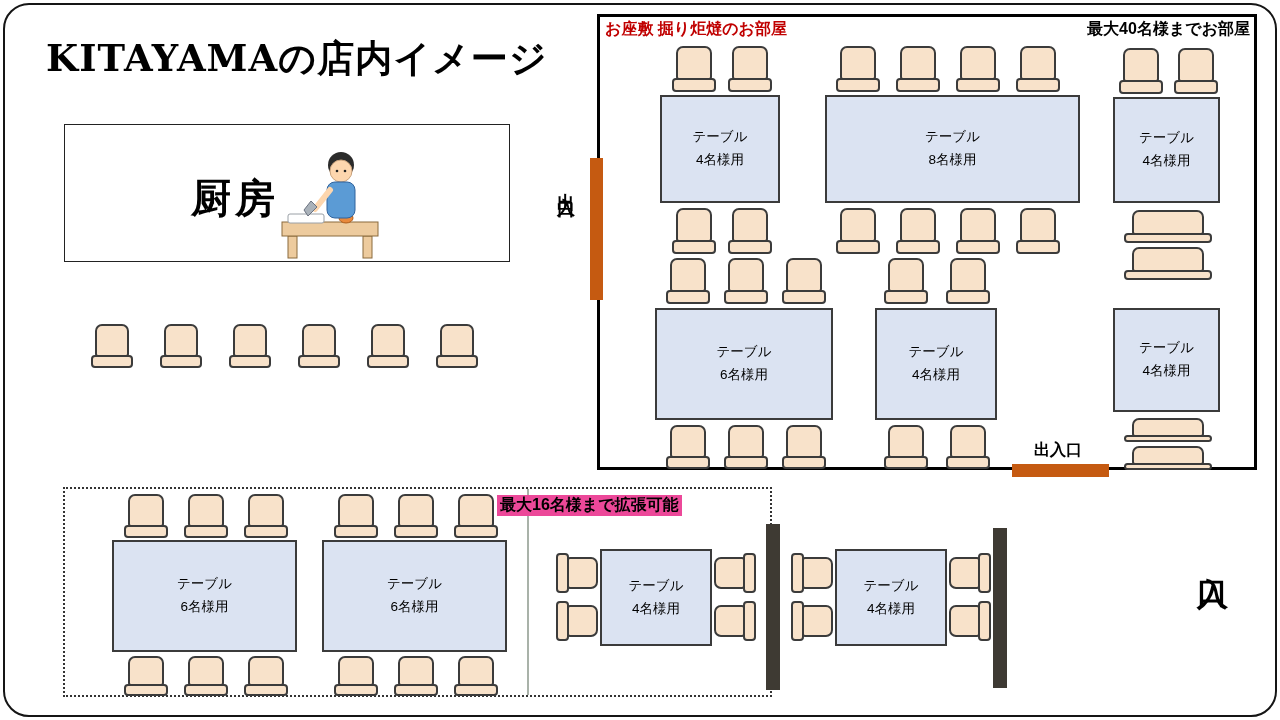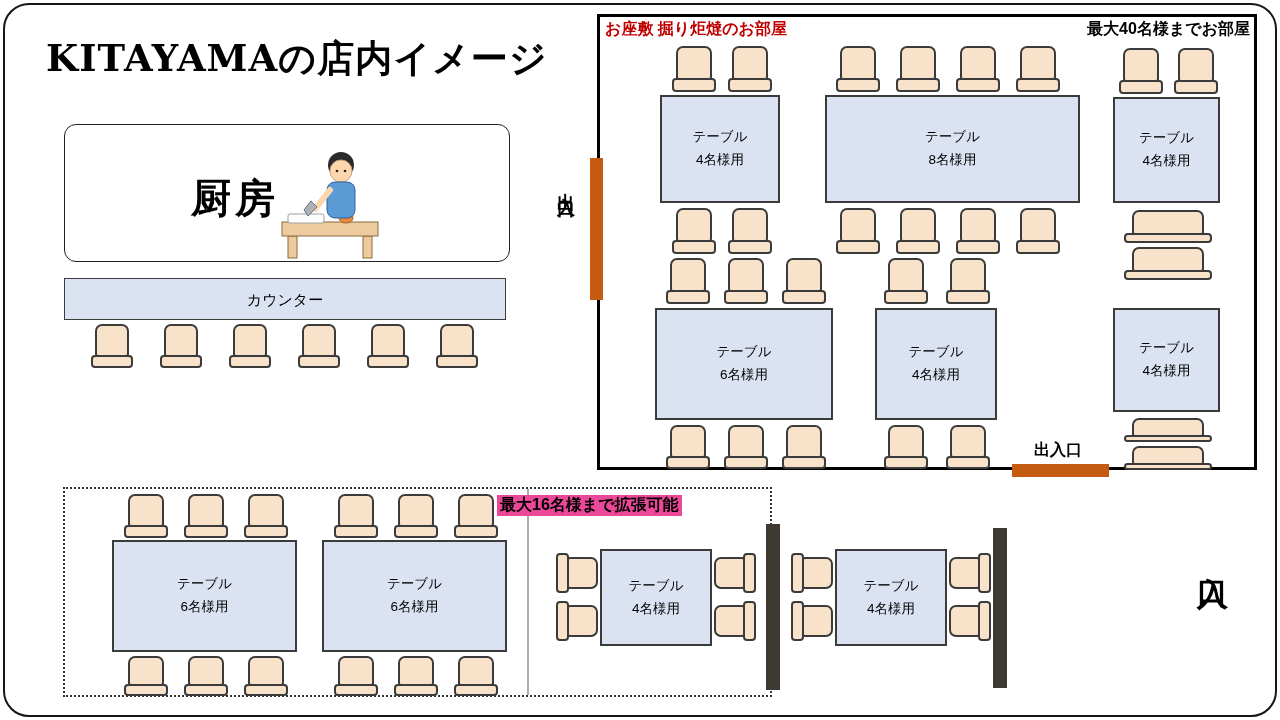--- a/index.html
+++ b/index.html
@@ -51,41 +51,38 @@
   .expand-label { background:#ec4899; padding:0 3px; z-index:3; }
 </style>
 </head>
 <body>
 
 <div class="slide">
   <div class="frame"></div>
 
   <div class="title">KITAYAMAの店内イメージ</div>
 
-  <div class="box" style="left:64px;top:124px;width:446px;height:138px;border-radius:12px;">
+  <div class="box" style="left:64px;top:124px;width:446px;height:138px;">
     <div class="kitchen-label">厨房</div>
   </div>
   <svg style="position:absolute;left:278px;top:146px;" width="105" height="114" viewBox="0 0 105 114">
     <rect x="10" y="90" width="9" height="22" fill="#edcb9e" stroke="#8a6a3c"></rect>
     <rect x="85" y="90" width="9" height="22" fill="#edcb9e" stroke="#8a6a3c"></rect>
     <rect x="4" y="76" width="96" height="14" fill="#edcb9e" stroke="#8a6a3c"></rect>
     <rect x="10" y="68" width="36" height="9" rx="2" fill="#ffffff" stroke="#9aa0a6"></rect>
     <ellipse cx="68" cy="72" rx="7" ry="5" fill="#e8893c" stroke="#b05d1a"></ellipse>
     <circle cx="63" cy="19" r="13" fill="#2b2b2b"></circle>
     <circle cx="63" cy="25" r="11" fill="#fdd6ae" stroke="#c9a27c"></circle>
     <circle cx="59" cy="25" r="1.3" fill="#222"></circle>
     <circle cx="67" cy="25" r="1.3" fill="#222"></circle>
     <rect x="49" y="36" width="28" height="36" rx="8" fill="#5b9bd5" stroke="#31639c"></rect>
     <path d="M52 44 L37 63" stroke="#fdd6ae" stroke-width="6" stroke-linecap="round"></path>
     <polygon points="33,55 39,61 30,70 26,64" fill="#aab2ba" stroke="#6b7280"></polygon>
   </svg>
 
-  <div class="table counter" style="left:64px;top:278px;width:442px;height:42px;">
-    <span>カウンター</span>
-  </div>
 
   <div class="chair v" style="left:91px;top:324px;width:42px;height:44px;">
       <i class="seat"></i>
       <i class="back"></i>
     </div>
   <div class="chair v" style="left:160px;top:324px;width:42px;height:44px;">
       <i class="seat"></i>
       <i class="back"></i>
     </div>
   <div class="chair v" style="left:229px;top:324px;width:42px;height:44px;">

